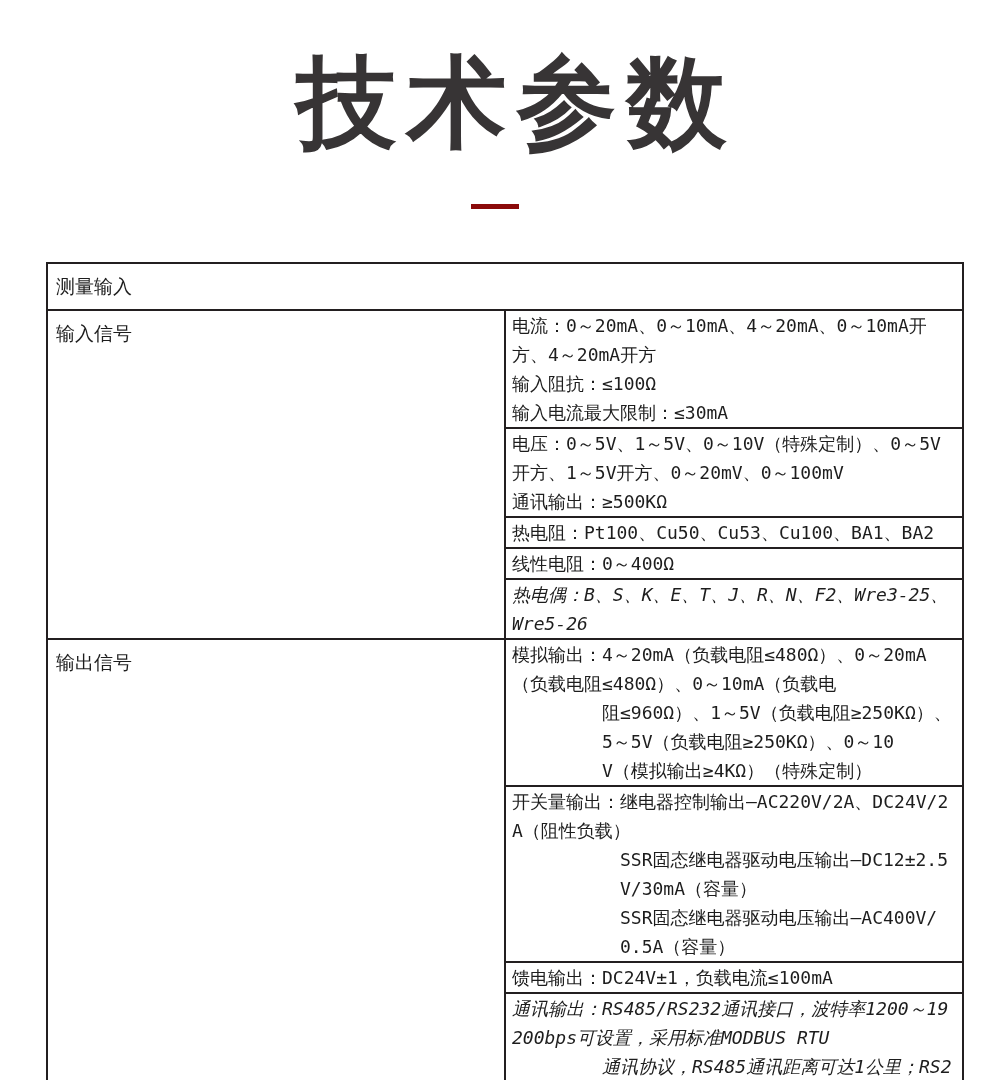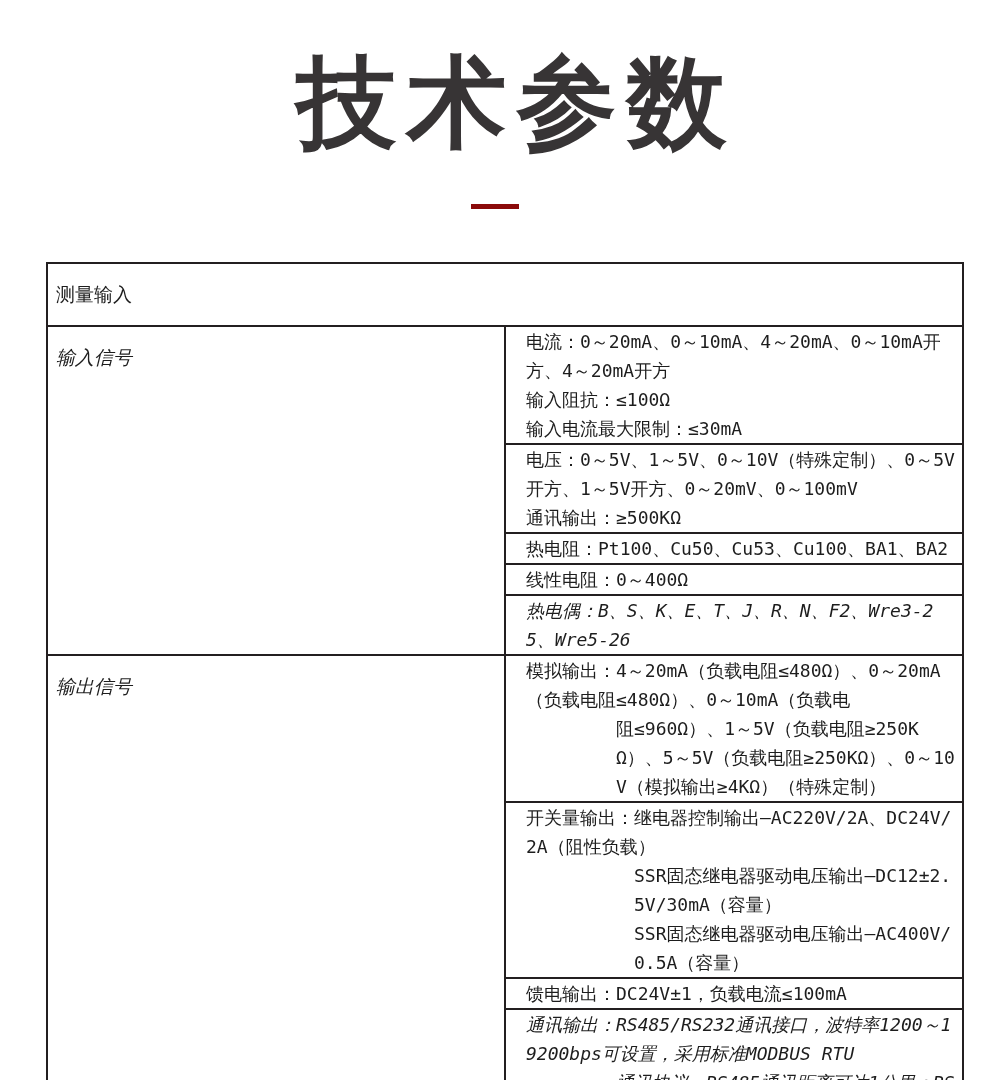--- a/index.html
+++ b/index.html
@@ -36,42 +36,41 @@
     top: 262px;
     width: 918px;
     border-collapse: collapse;
     table-layout: fixed;
     font-size: 18px;
     font-family: "DejaVu Sans Mono", "Liberation Sans", sans-serif;
     color: #1d1d1d;
   }
   .spec-table td {
     border: 2px solid #231f20;
-    padding: 16px;
+    padding: 8px;
     vertical-align: top;
   }
   .spec-table td.sec-header {
     line-height: 29px;
     padding-left: 8px;
     font-size: 19px;
   }
   .spec-table td.row-label {
     width: 108px;
     padding-left: 8px;
     padding-right: 4px;
     line-height: 29px;
     font-size: 19px;
-    font-style: italic;
   }
   .spec-table td.row-content {
     padding: 0;
   }
   .cell-group {
     border-bottom: 2px solid #231f20;
-    padding-left: 20px;
+    padding-left: 6px;
     padding-right: 4px;
   }
   .cell-group:last-child {
     border-bottom: none;
     font-style: italic;
   }
   .cell-line {
     line-height: 29px;
     white-space: pre-wrap;
     word-break: break-all;

